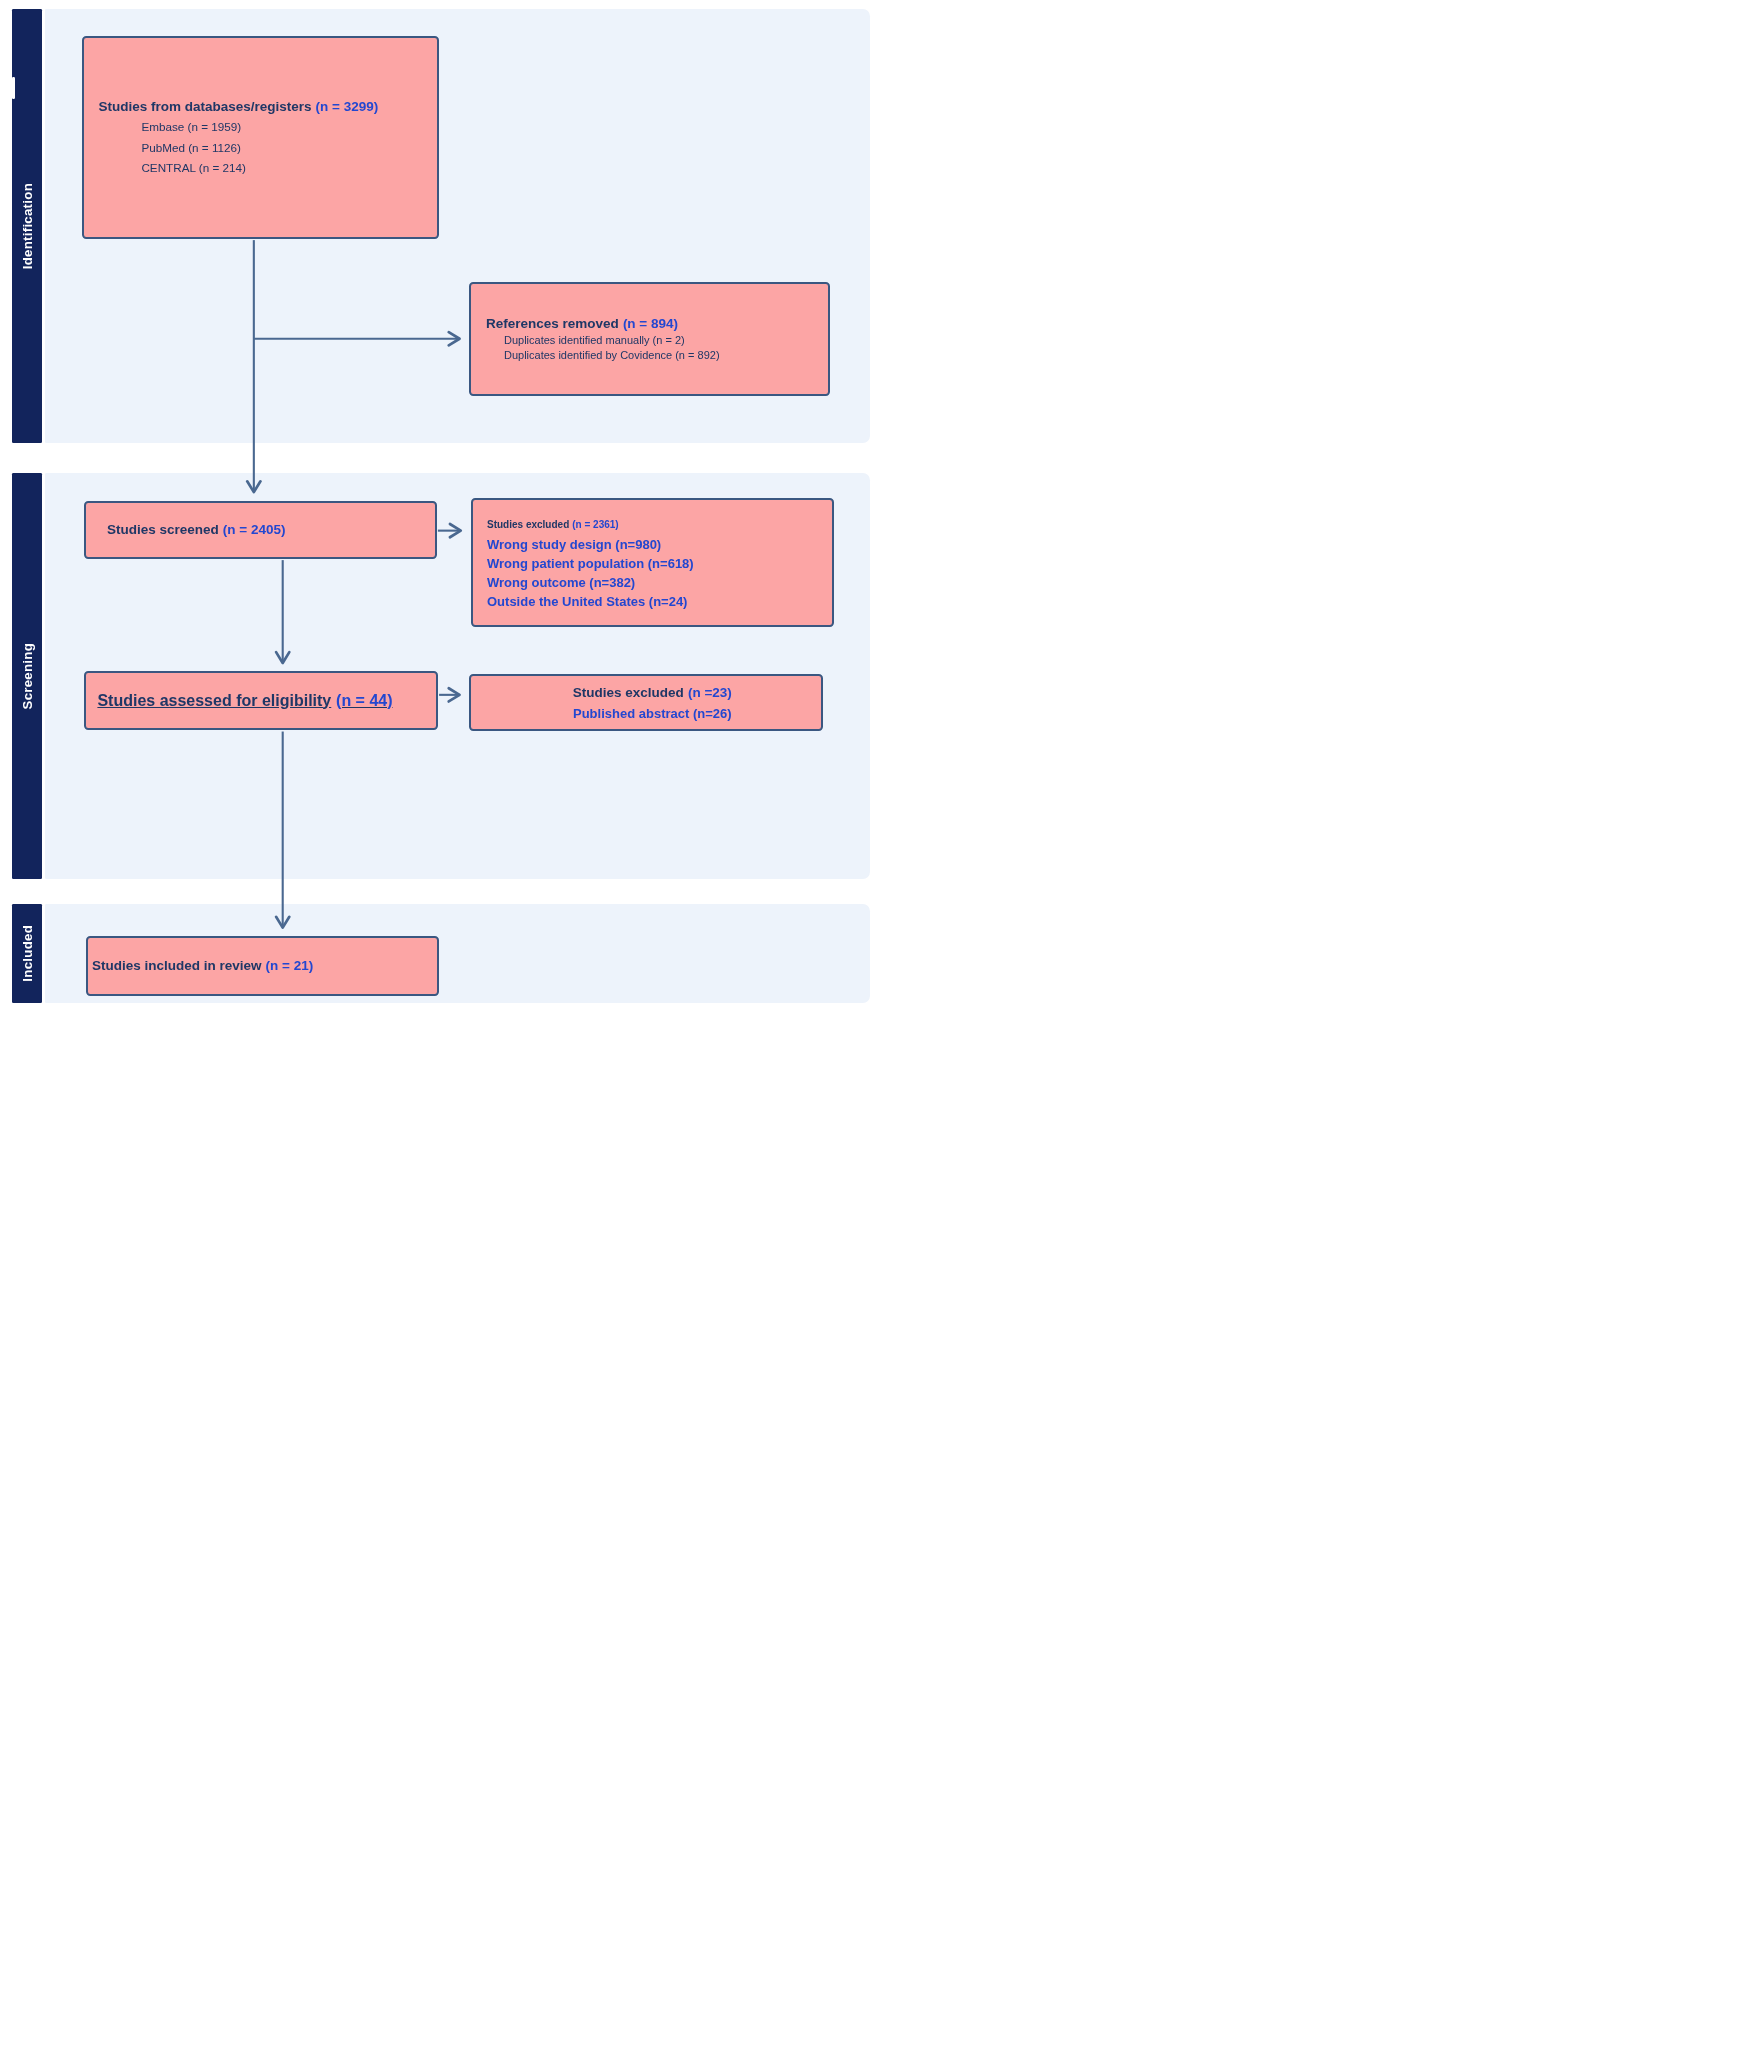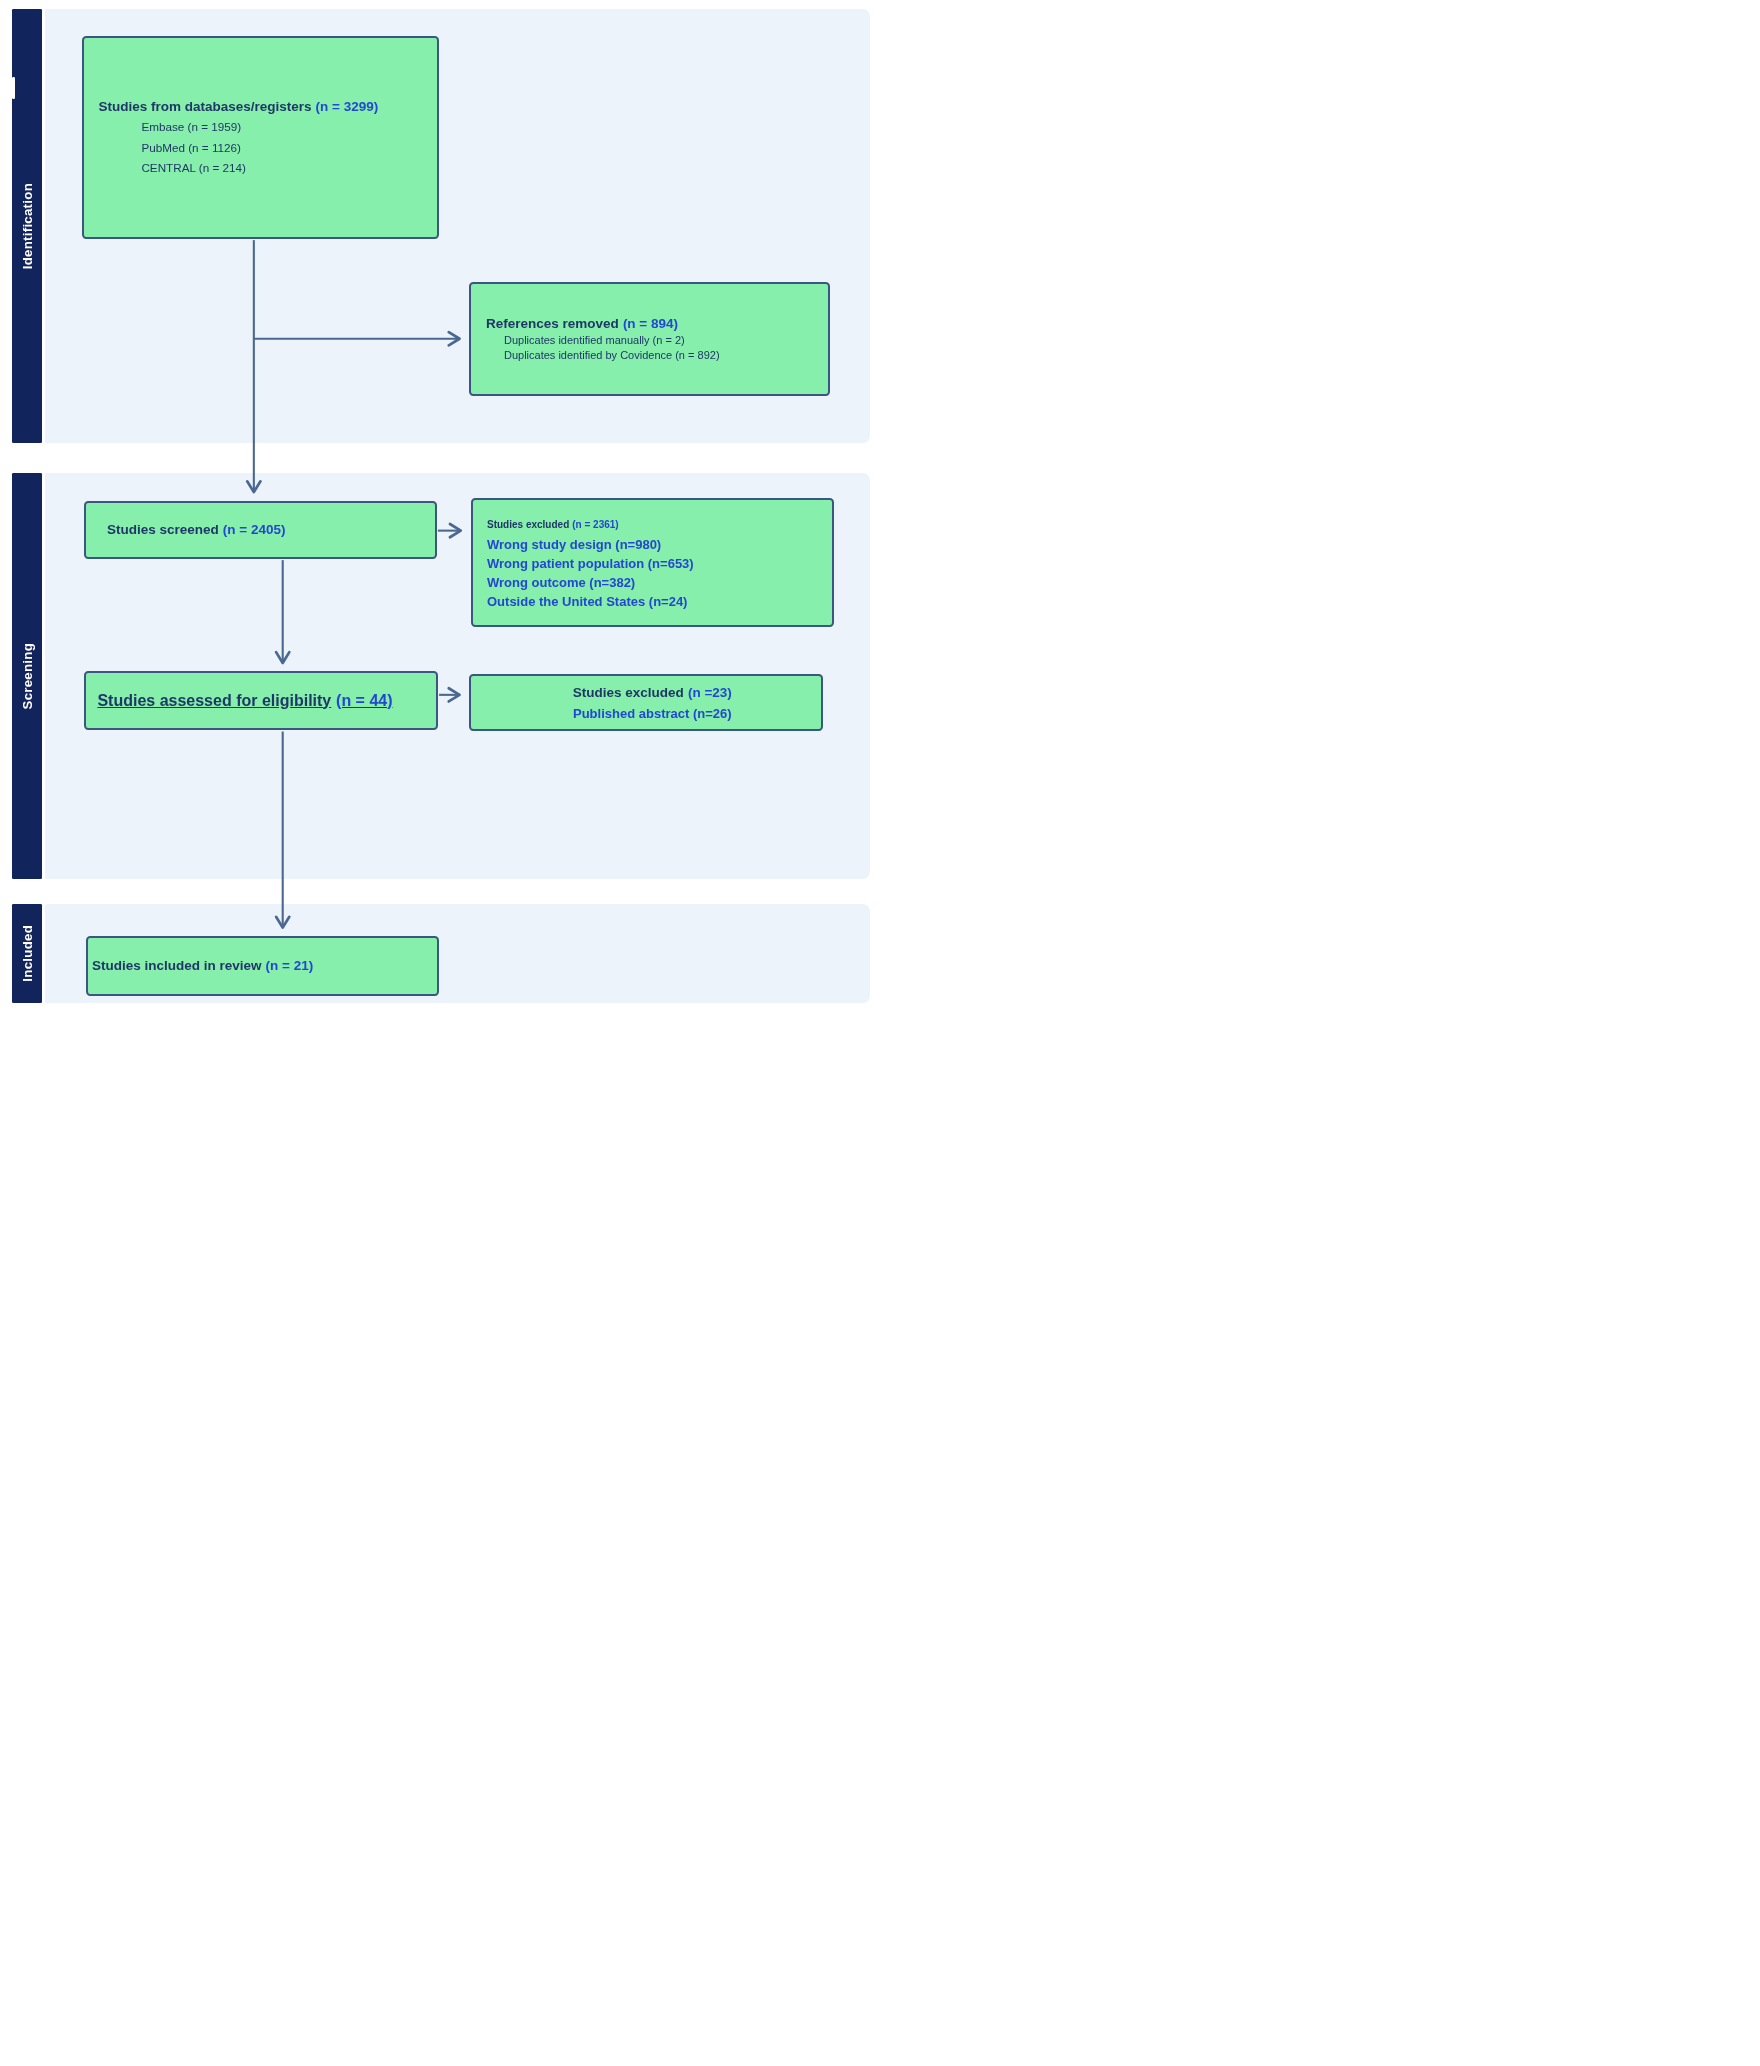--- a/index.html
+++ b/index.html
@@ -20,21 +20,21 @@
   .sidebar-included{top:904px;height:99px;}
   .sidebar-label{
     writing-mode:vertical-rl;transform:rotate(180deg);
     color:#ffffff;font-weight:700;font-size:13.2px;letter-spacing:0.3px;white-space:nowrap;
   }
   .notch{position:absolute;left:0;top:68px;width:3px;height:22px;background:#ffffff;border-radius:1.2px;}
   
   svg.connectors{position:absolute;left:0;top:0;pointer-events:none;}
   
   .node{
-    position:absolute;background:#86efac;border:2.1px solid #3a5781;border-radius:4.2px;
+    position:absolute;background:#fca5a5;border:2.1px solid #3a5781;border-radius:4.2px;
     box-sizing:border-box;display:flex;flex-direction:column;justify-content:center;
     color:#1f3766;
   }
   .line{white-space:nowrap;}
   .t{font-weight:600;color:#1f3766;}
   .c{font-weight:700;color:#2347d0;margin-left:0.3em;}
   .reason{font-weight:700;color:#2347d0;}
   
   .node-databases{left:82px;top:36px;width:357px;height:203px;padding-left:14.4px;}
   .node-databases .title{font-size:13.5px;line-height:20.5px;}
@@ -110,21 +110,21 @@
     <div class="line item">Duplicates identified by Covidence (n = 892)</div>
   </div>
 
   <div class="node node-screened">
     <div class="line title"><span class="t">Studies screened</span><span class="c">(n = 2405)</span></div>
   </div>
 
   <div class="node node-excluded-screening">
     <div class="line title"><span class="t">Studies excluded</span><span class="c">(n = 2361)</span></div>
     <div class="line reason">Wrong study design (n=980)</div>
-    <div class="line reason">Wrong patient population (n=653)</div>
+    <div class="line reason">Wrong patient population (n=618)</div>
     <div class="line reason">Wrong outcome (n=382)</div>
     <div class="line reason">Outside the United States (n=24)</div>
   </div>
 
   <div class="node node-assessed">
     <div class="line title"><span class="t">Studies assessed for eligibility</span><span class="c">(n = 44)</span></div>
   </div>
 
   <div class="node node-excluded-eligibility">
     <div class="line title"><span class="t">Studies excluded</span><span class="c">(n =23)</span></div>

